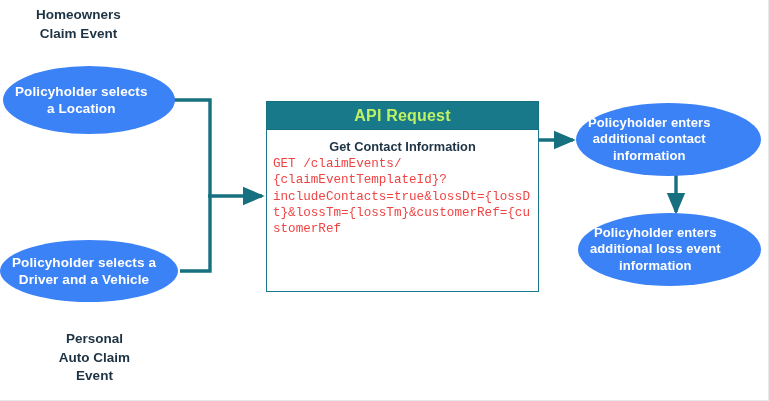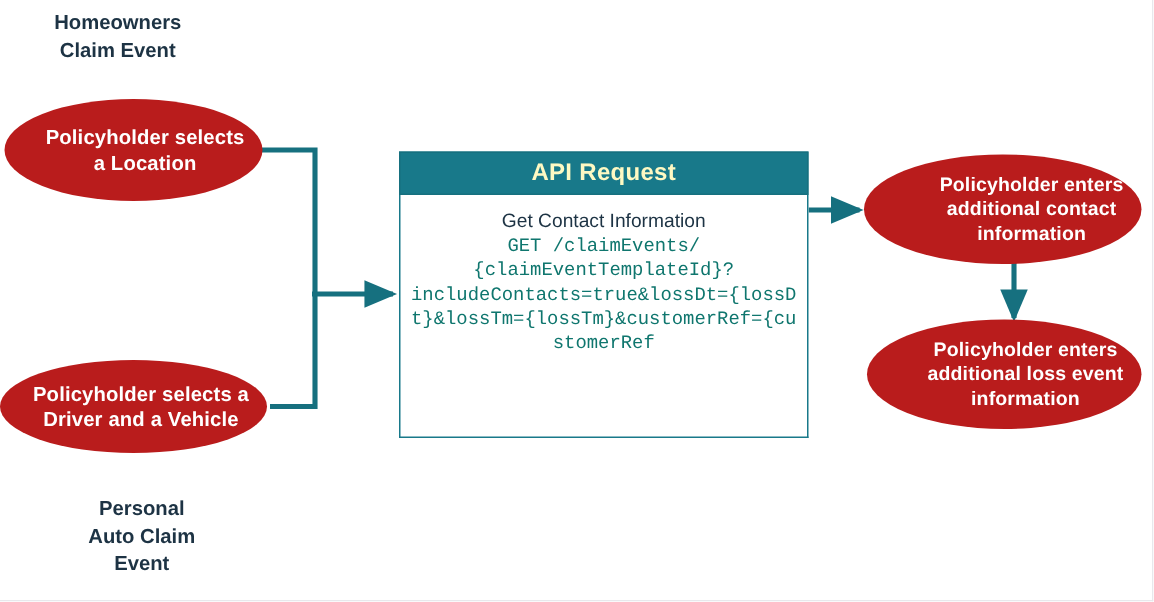--- a/index.html
+++ b/index.html
@@ -23,25 +23,25 @@
   }
   .svg-layer {
     position: absolute;
     left: 0;
     top: 0;
     width: 769px;
     height: 401px;
   }
   .ellipse {
     position: absolute;
-    background: #b91c1c;
+    background: #3b82f6;
     border-radius: 50%;
     display: flex;
     align-items: center;
-    justify-content: flex-end;
+    justify-content: flex-start;
     text-align: center;
     color: #ffffff;
     font-weight: bold;
     line-height: 1.28;
     letter-spacing: 0.1px;
   }
   .ellipse .etext {
     padding: 0 12px;
     white-space: pre-line;
   }
@@ -79,51 +79,51 @@
     top: 101px;
     width: 273px;
     height: 191px;
     box-sizing: border-box;
   }
   #api-header {
     height: 29px;
     background: #18798a;
     border: 1px solid #16707f;
     box-sizing: border-box;
-    color: #fef9c3;
+    color: #bef264;
     font-size: 16px;
     font-weight: bold;
     display: flex;
     align-items: center;
     justify-content: center;
     letter-spacing: 0.2px;
   }
   #api-body {
     height: 162px;
     background: #ffffff;
     border: 1.5px solid #18798a;
     border-top: none;
     box-sizing: border-box;
     padding: 9px 6px 6px 6px;
     text-align: center;
   }
   #api-subtitle {
     color: #1d3344;
-    font-weight: normal;
+    font-weight: bold;
     font-size: 12.8px;
     margin-bottom: 2px;
   }
   #api-code {
     font-family: "Liberation Mono", "DejaVu Sans Mono", monospace;
     font-size: 12.6px;
-    color: #0f766e;
+    color: #ef4444;
     line-height: 1.3;
     white-space: pre-wrap;
     word-break: break-all;
-    text-align: center;
+    text-align: left;
   }
 </style>
 </head>
 <body>
 
 <div id="diagram">
 
   <svg class="svg-layer" viewBox="0 0 769 401" xmlns="http://www.w3.org/2000/svg">
     <defs>
       <marker id="arrowTeal" markerWidth="7" markerHeight="7" refX="5.6" refY="3" orient="auto" markerUnits="strokeWidth">

